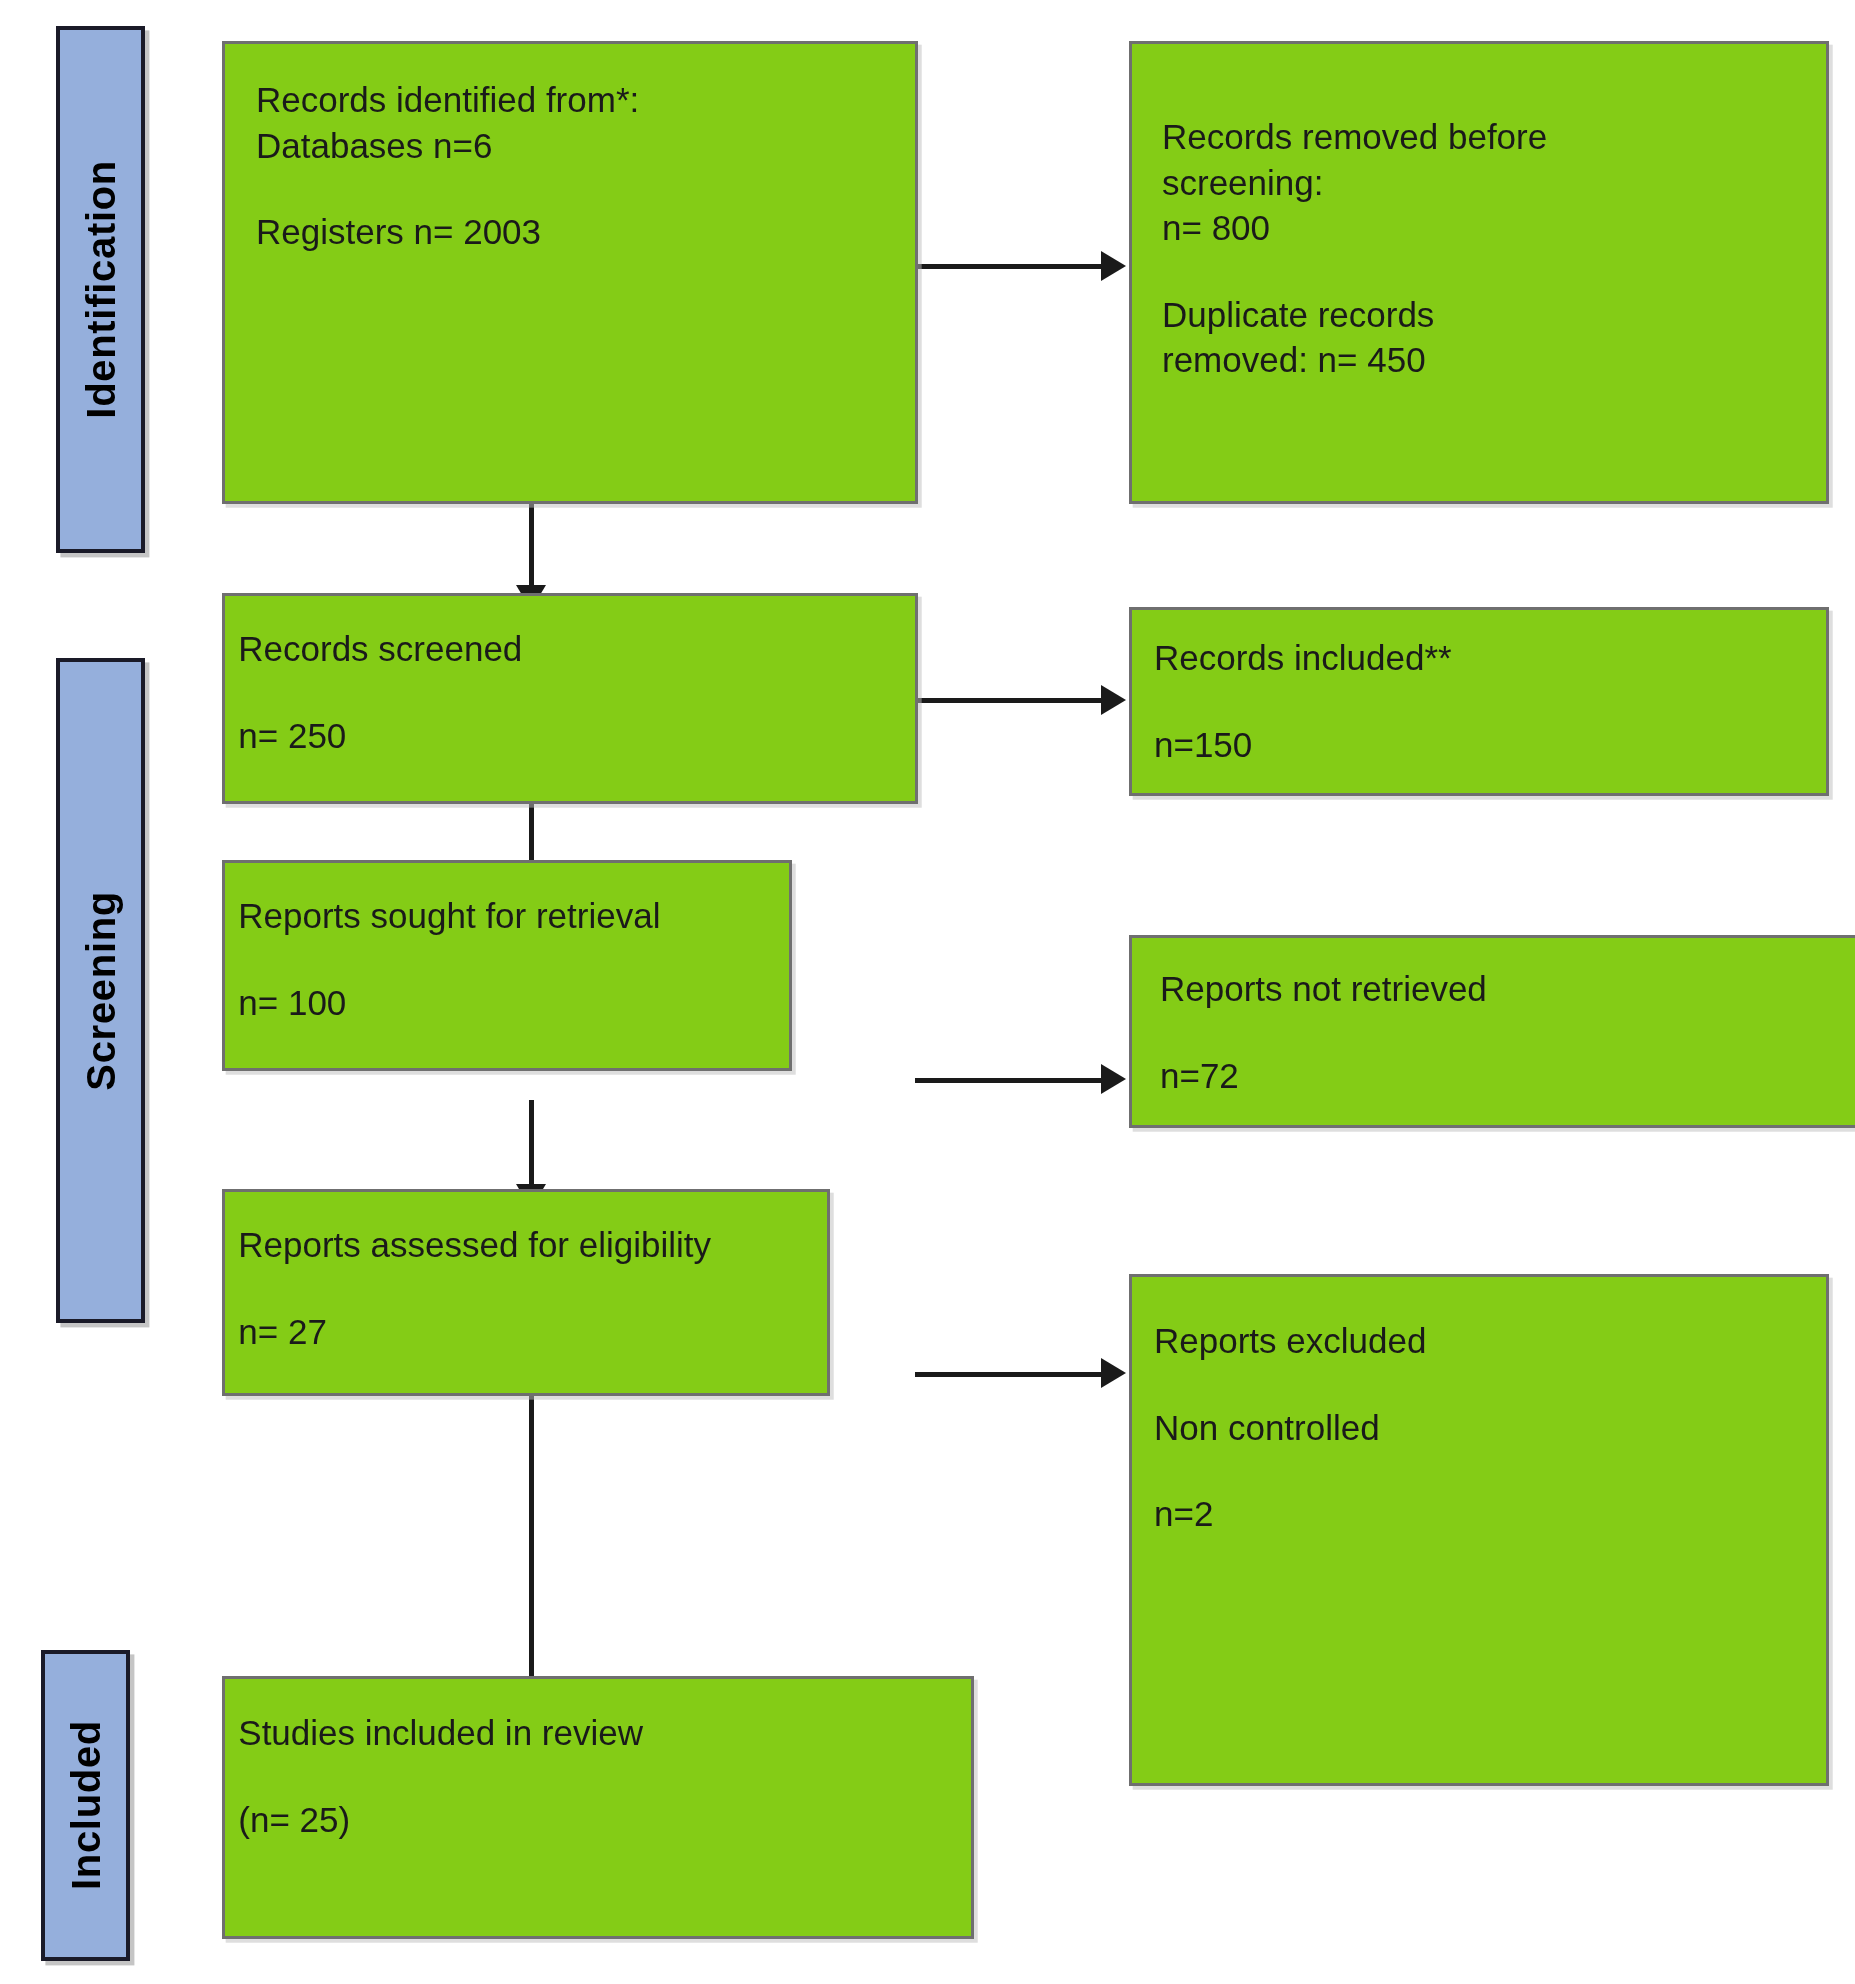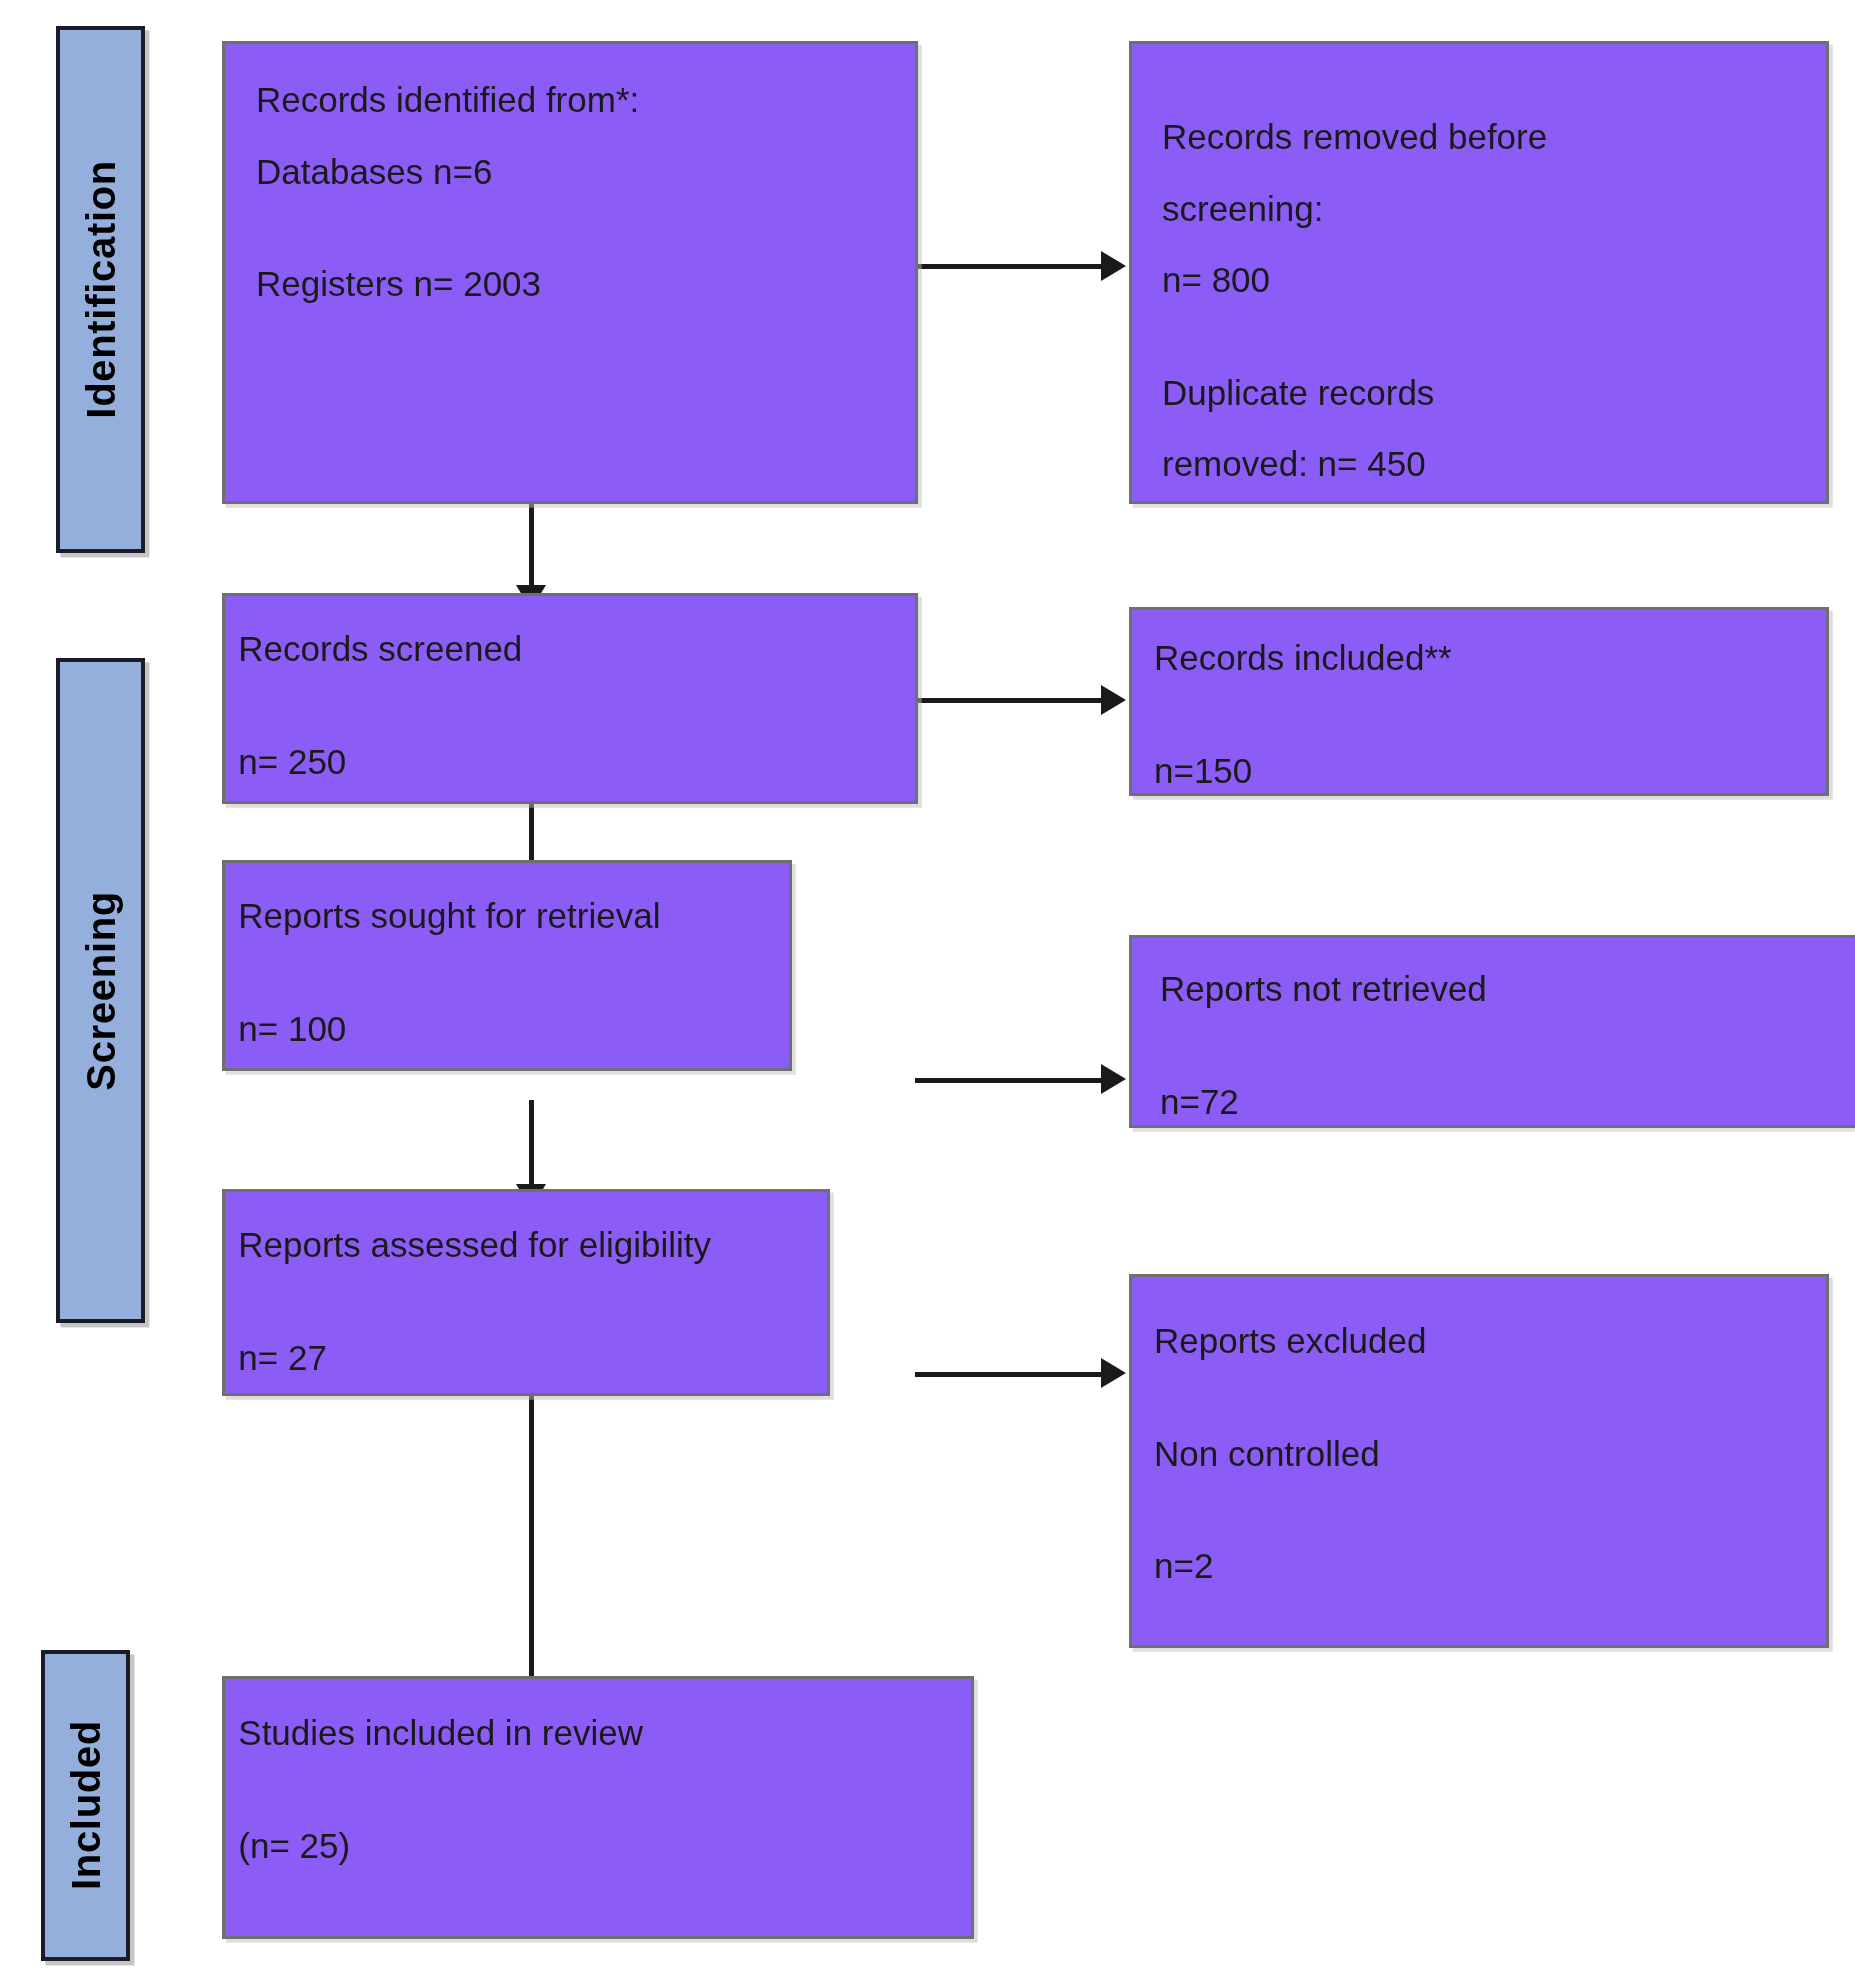--- a/index.html
+++ b/index.html
@@ -38,27 +38,26 @@
     font-size: 40px;
     letter-spacing: 0.7px;
     color: #000000;
     white-space: nowrap;
     line-height: 1;
   }
 
   
   .flow-box {
     position: absolute;
-    background: #8b5cf6;
+    background: #84cc16;
     border: 3.7px solid #6f6f6f;
     box-shadow: 3.7px 3.7px 0 0 rgba(190,190,190,0.5);
     display: flex;
     flex-direction: column;
     justify-content: flex-start;
-    gap: 26px;
   }
   .flow-box.centered {
     align-items: flex-start;
   }
   .flow-box .line {
     font-size: 35px;
     line-height: 1.30;
     color: #1a1a1a;
     white-space: pre-wrap;
   }
@@ -170,20 +169,20 @@
   <div class="flow-box centered" style="left:1129px; top:607px; width:700px; height:189px; padding:25px 22px 0 22px;">
     <div class="line">Records included**</div>
     <div class="line gap-above">n=150</div>
   </div>
 
   <div class="flow-box centered" style="left:1129px; top:935px; width:844px; height:193px; padding:28px 22px 0 28px;">
     <div class="line">Reports not retrieved</div>
     <div class="line gap-above">n=72</div>
   </div>
 
-  <div class="flow-box centered" style="left:1129px; top:1274px; width:700px; height:374px; padding:41px 22px 0 22px;">
+  <div class="flow-box centered" style="left:1129px; top:1274px; width:700px; height:512px; padding:41px 22px 0 22px;">
     <div class="line">Reports excluded</div>
     <div class="line gap-above">Non controlled</div>
     <div class="line gap-above">n=2</div>
   </div>
 
 </div>
 
 
 </body></html>

